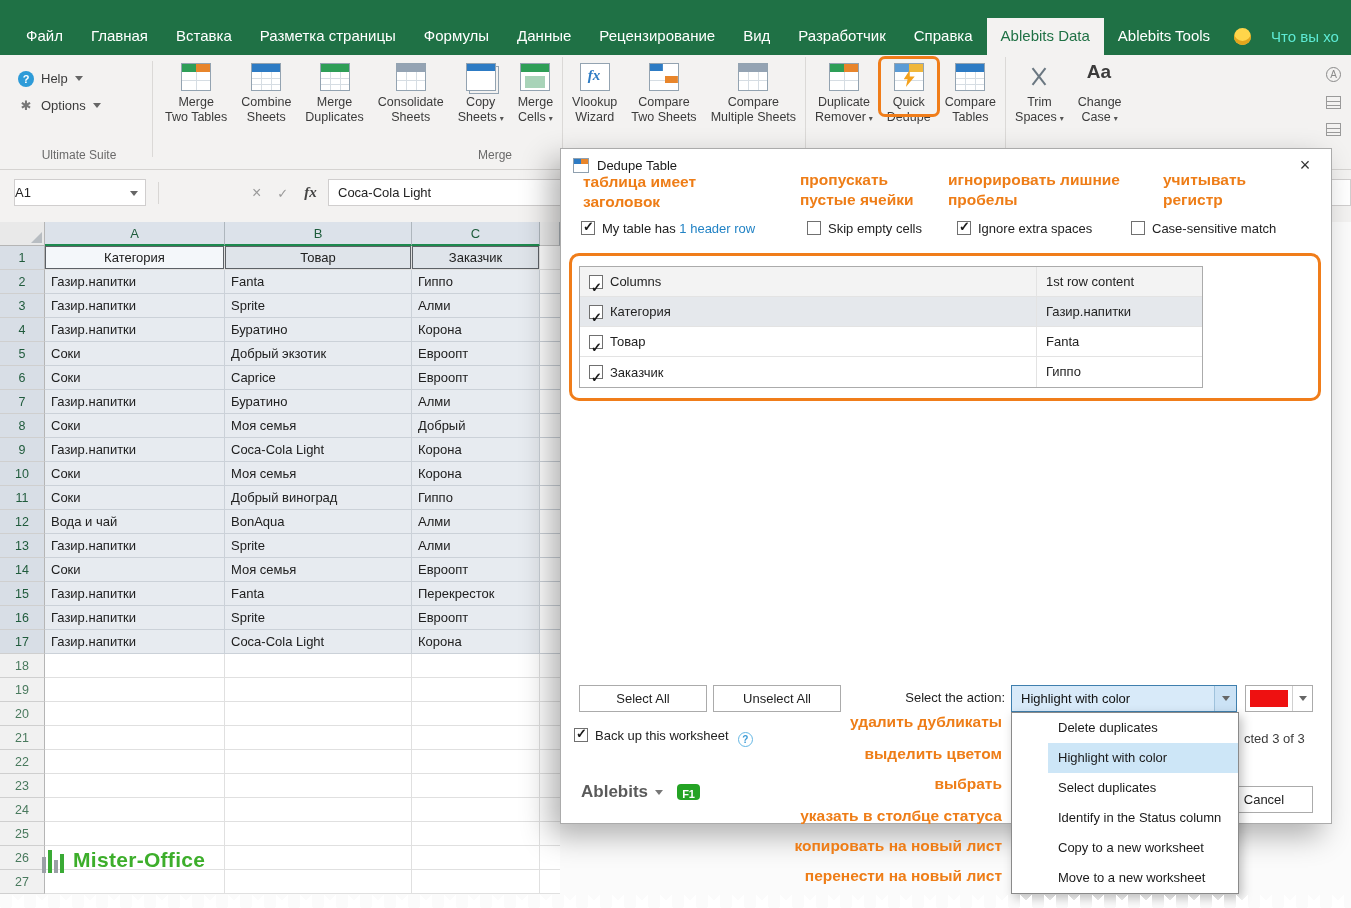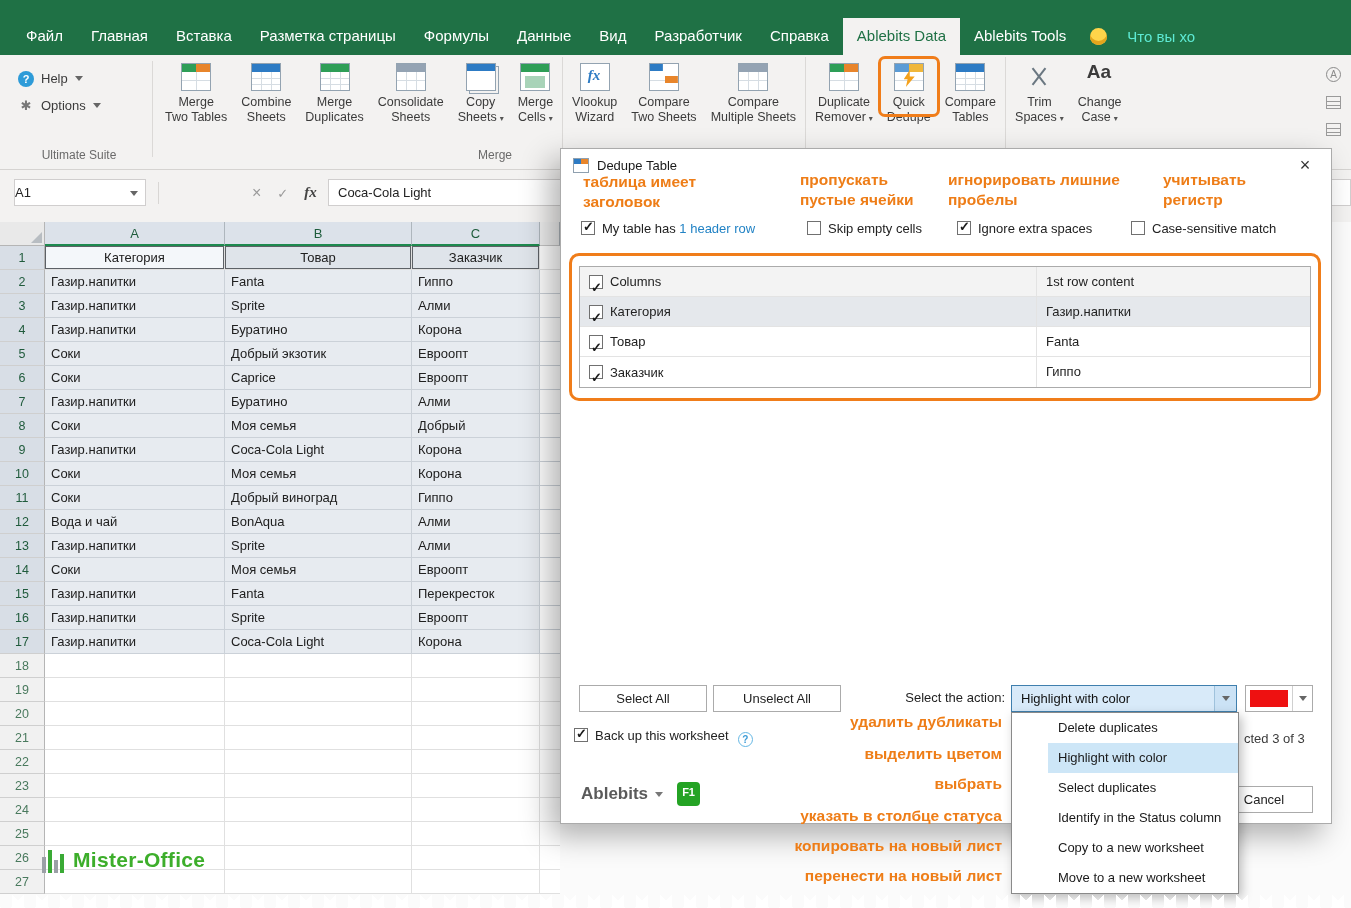--- a/index.html
+++ b/index.html
@@ -132,21 +132,21 @@
   .dlg-close { position:absolute; right:16px; top:6px; font-size:18px; color:#333; width:20px; text-align:center; }
   .dlg-close::after { content:"×"; }
 
   .cbitem { position:absolute; font-size:13px; color:#222; white-space:nowrap; }
   .cb { display:inline-block; width:14px; height:14px; border:1px solid #707070; background:#fff;
     vertical-align:-2px; margin-right:7px; position:relative; }
   .cb.on::after { content:"✓"; position:absolute; left:1px; top:-3px; font-size:13px; font-weight:bold; color:#1a1a1a; }
   .hlink { color:#2283C5; }
 
   .obox { position:absolute; left:8px; top:104px; width:752px; height:148px; border:3px solid #F07D1A; border-radius:10px; z-index:46; pointer-events:none; }
-  .dtable { position:absolute; left:18px; top:117px; width:732px; border:1px solid #ABABAB; background:#fff; font-size:13px; color:#222; }
+  .dtable { position:absolute; left:18px; top:117px; width:624px; border:1px solid #ABABAB; background:#fff; font-size:13px; color:#222; }
   .trow { display:flex; height:30px; line-height:29px; border-bottom:1px solid #E3E3E3; background:#fff; }
   .dtable > div > .trow:last-child, .dtable .trow.last { border-bottom:none; }
   .thead { background:#F3F3F3; }
   .trow.selrow { background:#E5E8EC; }
   .tc1 { width:457px; padding-left:9px; border-right:1px solid #E3E3E3; display:flex; align-items:center; }
   .tc2 { flex:1; padding-left:9px; }
 
   .btn { position:absolute; height:27px; background:#fff; border:1px solid #ABABAB; font-size:13px;
     text-align:center; line-height:25px; color:#222; }
   #btn-selectall { left:18px; top:536px; width:128px; }
@@ -165,21 +165,21 @@
     box-shadow:3px 4px 10px rgba(0,0,0,.25); z-index:60; }
   .ditem { height:30px; line-height:30px; padding-left:10px; font-size:13px; color:#1a1a1a; white-space:nowrap;margin-left:36px; }
   .ditem.hl { background:#CDE6F7; }
 
   #backup { left:13px; top:579px; }
   .qhelp { display:inline-block; width:15px; height:15px; border-radius:50%; border:1px solid #64B7E4; color:#3B9BD6;
     font-size:10px; line-height:14px; text-align:center; font-weight:bold; margin-left:9px; vertical-align:-3px; }
   .qhelp::after { content:"?"; }
   .brand { position:absolute; left:20px; top:633px; display:flex; align-items:center; font-size:17px; font-weight:bold; color:#5A5A5A; }
   .brand .tri { margin-left:7px; border-top-color:#777; }
-  .f1 { width:23px; height:24px; background:#24A324; color:#fff; border-radius:4px; font-size:11px; font-weight:bold;
+  .f1 { width:23px; height:16px; background:#24A324; color:#fff; border-radius:4px; font-size:11px; font-weight:bold;
     text-align:center; line-height:20px; margin-left:14px; }
   #selinfo { position:absolute; left:683px; top:582px; font-size:13px; color:#3b3b3b; white-space:nowrap; }
   #btn-cancel { left:654px; top:637px; width:98px; z-index:50; }
 
   
   .ann { position:absolute; color:#EE7D17; font-weight:bold; font-size:15.5px; line-height:20px; z-index:70; }
   #ann-header { left:583px; top:172px; width:150px; }
   #ann-skip { left:800px; top:170px; width:125px; }
   #ann-ignore { left:948px; top:170px; width:175px; }
   #ann-case { left:1163px; top:170px; width:95px; }
@@ -204,20 +204,21 @@
       <div class="tab"><span>Главная</span></div>
 
       <div class="tab"><span>Вставка</span></div>
 
       <div class="tab"><span>Разметка страницы</span></div>
 
       <div class="tab"><span>Формулы</span></div>
 
       <div class="tab"><span>Данные</span></div>
 
+      <div class="tab"><span>Рецензирование</span></div>
 
       <div class="tab"><span>Вид</span></div>
 
       <div class="tab"><span>Разработчик</span></div>
 
       <div class="tab"><span>Справка</span></div>
 
       <div class="tab active"><span>Ablebits Data</span></div>
 
       <div class="tab"><span>Ablebits Tools</span></div>

